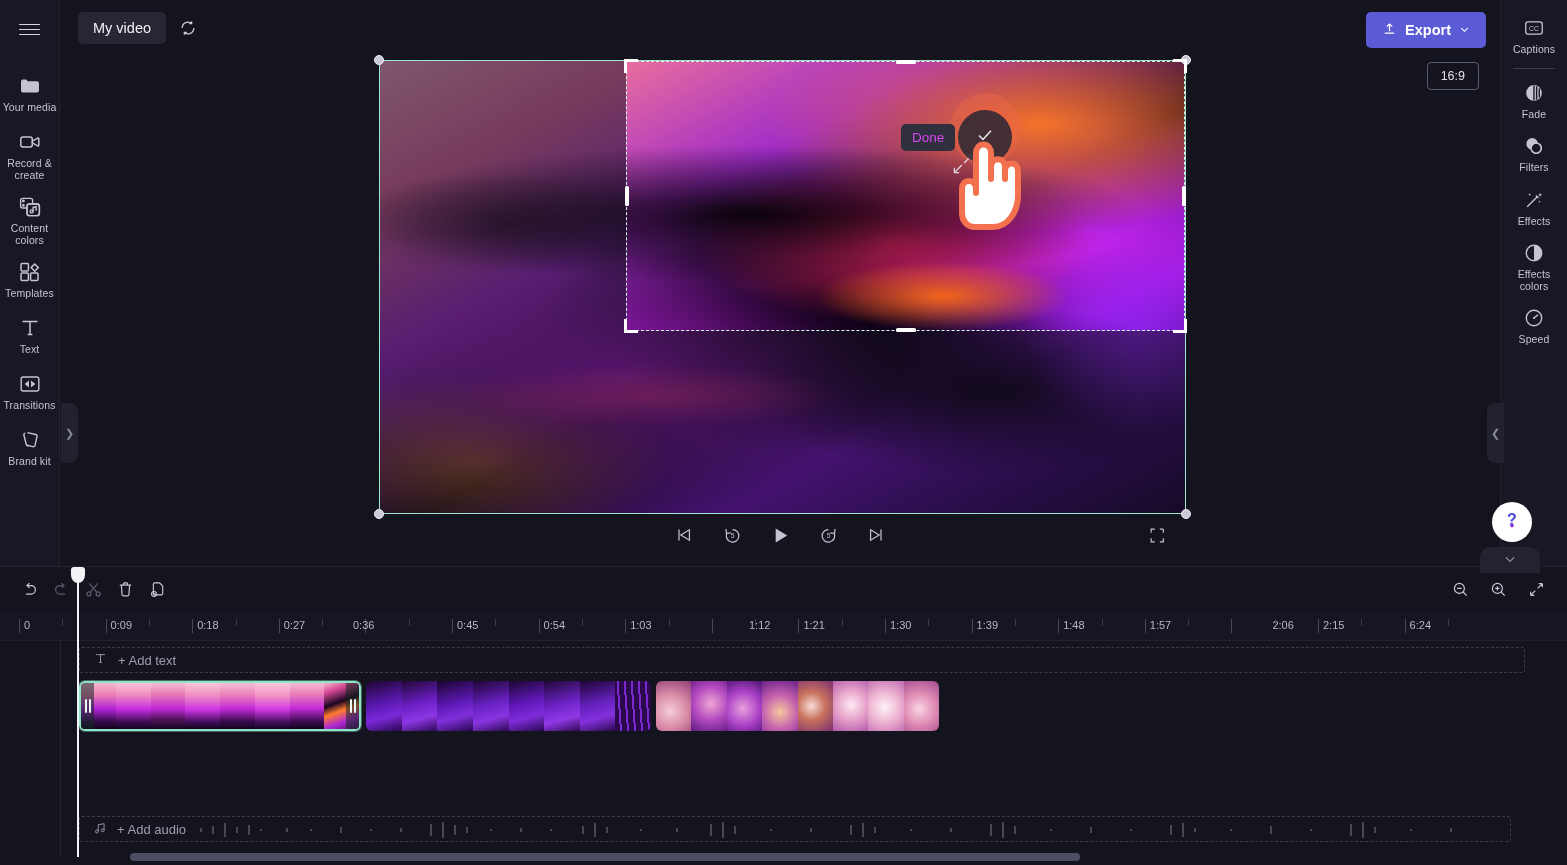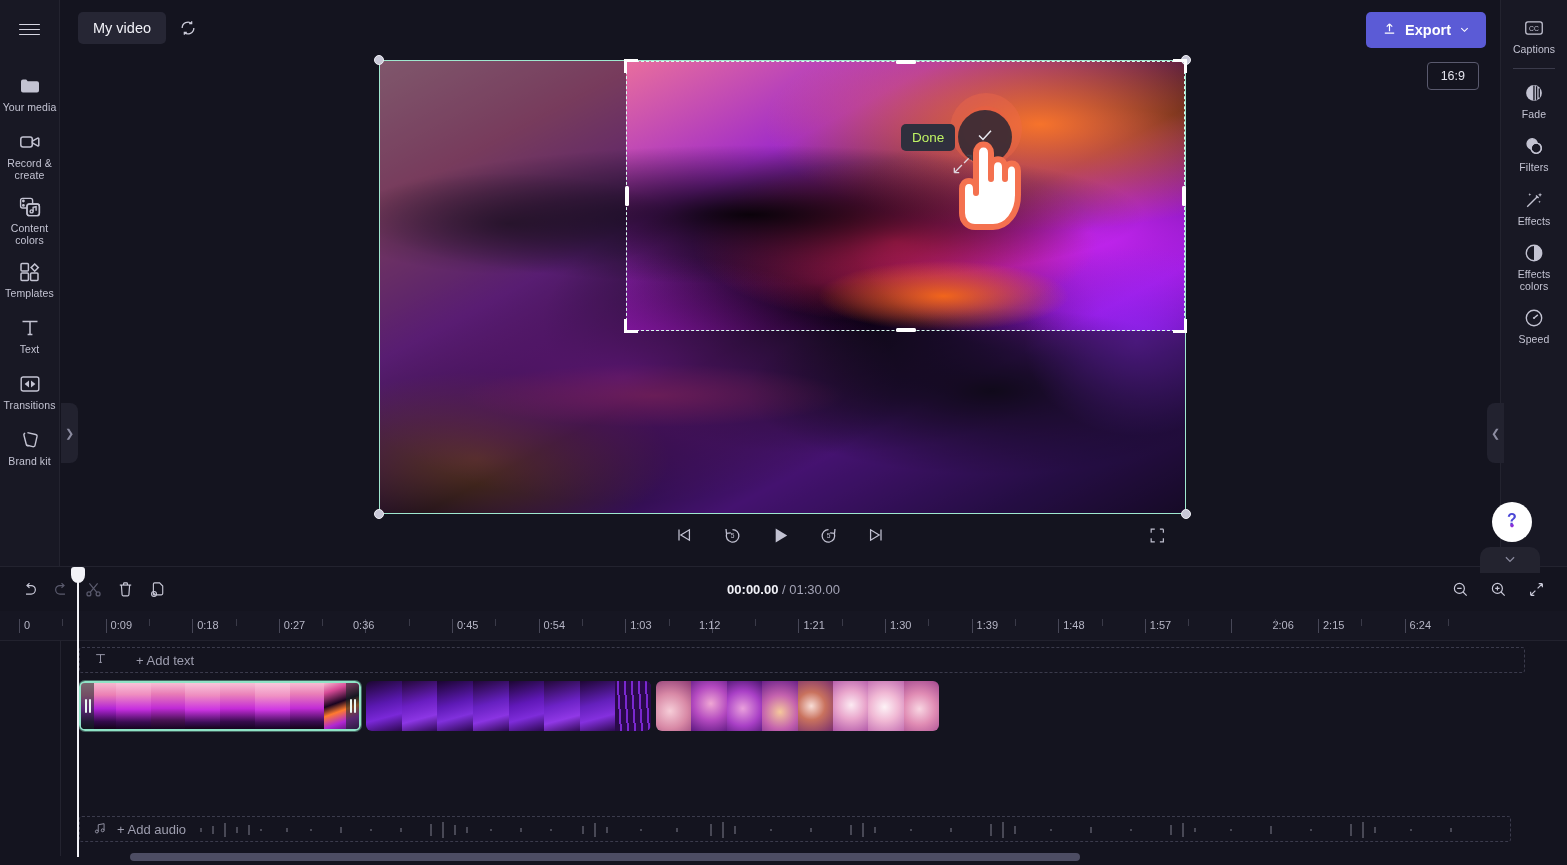--- a/index.html
+++ b/index.html
@@ -136,21 +136,21 @@
   .cc-br { right:-3px; bottom:-3px; } .cc-br i.h { right:0; bottom:0; } .cc-br i.v { right:0; bottom:0; }
   .cropedge { position:absolute; background:#ffffff; border-radius: 1.5px; }
   .cropedge.top    { width: 20px; height: 4px; left: 50%; margin-left:-10px; top: -2px; }
   .cropedge.bottom { width: 20px; height: 4px; left: 50%; margin-left:-10px; bottom: -2px; }
   .cropedge.left   { width: 4px; height: 20px; top: 50%; margin-top:-10px; left: -2px; }
   .cropedge.right  { width: 4px; height: 20px; top: 50%; margin-top:-10px; right: -2px; }
 
   
   .donetip {
     position:absolute; left: 521px; top: 63px; z-index: 14;
-    background: #2f2f3d; color:#bef264; font-size: 13.5px;
+    background: #2f2f3d; color:#d946ef; font-size: 13.5px;
     padding: 6px 11px; border-radius: 5px; white-space: nowrap;
   }
   .donebtn {
     position:absolute; left: 578px; top: 49px; width: 54px; height: 54px;
     border-radius: 50%; background: rgba(40,38,50,.85);
     display:flex; align-items:center; justify-content:center; z-index: 13; cursor:pointer;
     color:#e9e9f1;
   }
   .clickhalo {
     position:absolute; left: 570px; top: 32px; width: 72px; height: 72px;
@@ -208,21 +208,21 @@
 
   .ruler { height: 30px; position:relative; border-bottom:1px solid #22222e; background:#161622; overflow:hidden; }
   .tick { position:absolute; top: 8px; width: 1px; height: 14px; background:#474757; }
   .tick.minor { top: 8px; height: 7px; background:#3a3a48; }
   .ticklabel { position:absolute; top: 8px; font-size: 11px; color:#b6b6c6; padding-left: 5px; white-space:nowrap; }
 
   .tracks { position:relative; }
   .texttrack {
     position:absolute; left: 79px; right: 42px; top: 6px; height: 26px;
     border: 1px dashed #3b3b4c; border-radius: 3px;
-    display:flex; align-items:center; gap: 28px; padding-left: 13px;
+    display:flex; align-items:center; gap: 10px; padding-left: 13px;
     font-size: 13px; color:#9d9dae; cursor:pointer;
   }
   .audiotrack {
     position:absolute; left: 79px; right: 56px; top: 175px; height: 26px;
     border: 1px dashed #3b3b4c; border-radius: 3px;
     display:flex; align-items:center; gap: 10px; padding-left: 13px;
     font-size: 13px; color:#9d9dae; cursor:pointer; overflow:hidden;
   }
   .audiowave {
     position:absolute; left: 110px; right: 6px; top: 4px; height: 18px; opacity:.38;
@@ -594,25 +594,20 @@
         </svg>
       </div>
       <div class="ttbtn">
         <svg width="19" height="19" viewBox="0 0 24 24" fill="none" stroke="currentColor" stroke-width="1.4">
           <path d="M8.4 3.6h6.2l4 4v9.6a1.6 1.6 0 0 1-1.6 1.6H8.4a1.6 1.6 0 0 1-1.6-1.6V5.2a1.6 1.6 0 0 1 1.6-1.6z"></path>
           <circle cx="7.6" cy="17.6" r="3.1"></circle>
             <path d="M7.6 16v3.2M6 17.6h3.2"></path>
         </svg>
       </div>
 
-      <div class="timecode">
-        <span class="cur">00:00.00</span>
-        <span class="tot">/</span>
-        <span class="tot">01:30.00</span>
-      </div>
 
       <div class="tlzoom">
         <div class="ttbtn">
           <svg width="19" height="19" viewBox="0 0 24 24" fill="none" stroke="currentColor" stroke-width="1.5">
             <circle cx="10.6" cy="10.6" r="6.3"></circle>
               <path d="M15.2 15.2l4.6 4.6M7.8 10.6h5.6"></path>
           </svg>
         </div>
         <div class="ttbtn">
           <svg width="19" height="19" viewBox="0 0 24 24" fill="none" stroke="currentColor" stroke-width="1.5">
@@ -648,21 +643,21 @@
         <div class="tick" style="left: 452px;"></div>
         <div class="ticklabel" style="left: 452px;">0:45</div>
         <div class="tick minor" style="left: 495.3px;"></div>
         <div class="tick" style="left: 538.6px;"></div>
         <div class="ticklabel" style="left: 538.6px;">0:54</div>
         <div class="tick minor" style="left: 581.9px;"></div>
         <div class="tick" style="left: 625.2px;"></div>
         <div class="ticklabel" style="left: 625.2px;">1:03</div>
         <div class="tick minor" style="left: 668.5px;"></div>
         <div class="tick" style="left: 711.8px;"></div>
-        <div class="ticklabel" style="left: 683px; padding-left: 16px;">1:12</div>
+        <div class="ticklabel" style="left: 733px; padding-left: 16px;">1:12</div>
         <div class="tick minor" style="left: 755.1px;"></div>
         <div class="tick" style="left: 798.4px;"></div>
         <div class="ticklabel" style="left: 798.4px;">1:21</div>
         <div class="tick minor" style="left: 841.7px;"></div>
         <div class="tick" style="left: 885px;"></div>
         <div class="ticklabel" style="left: 885px;">1:30</div>
         <div class="tick minor" style="left: 928.3px;"></div>
         <div class="tick" style="left: 971.6px;"></div>
         <div class="ticklabel" style="left: 971.6px;">1:39</div>
         <div class="tick minor" style="left: 1014.9px;"></div>

